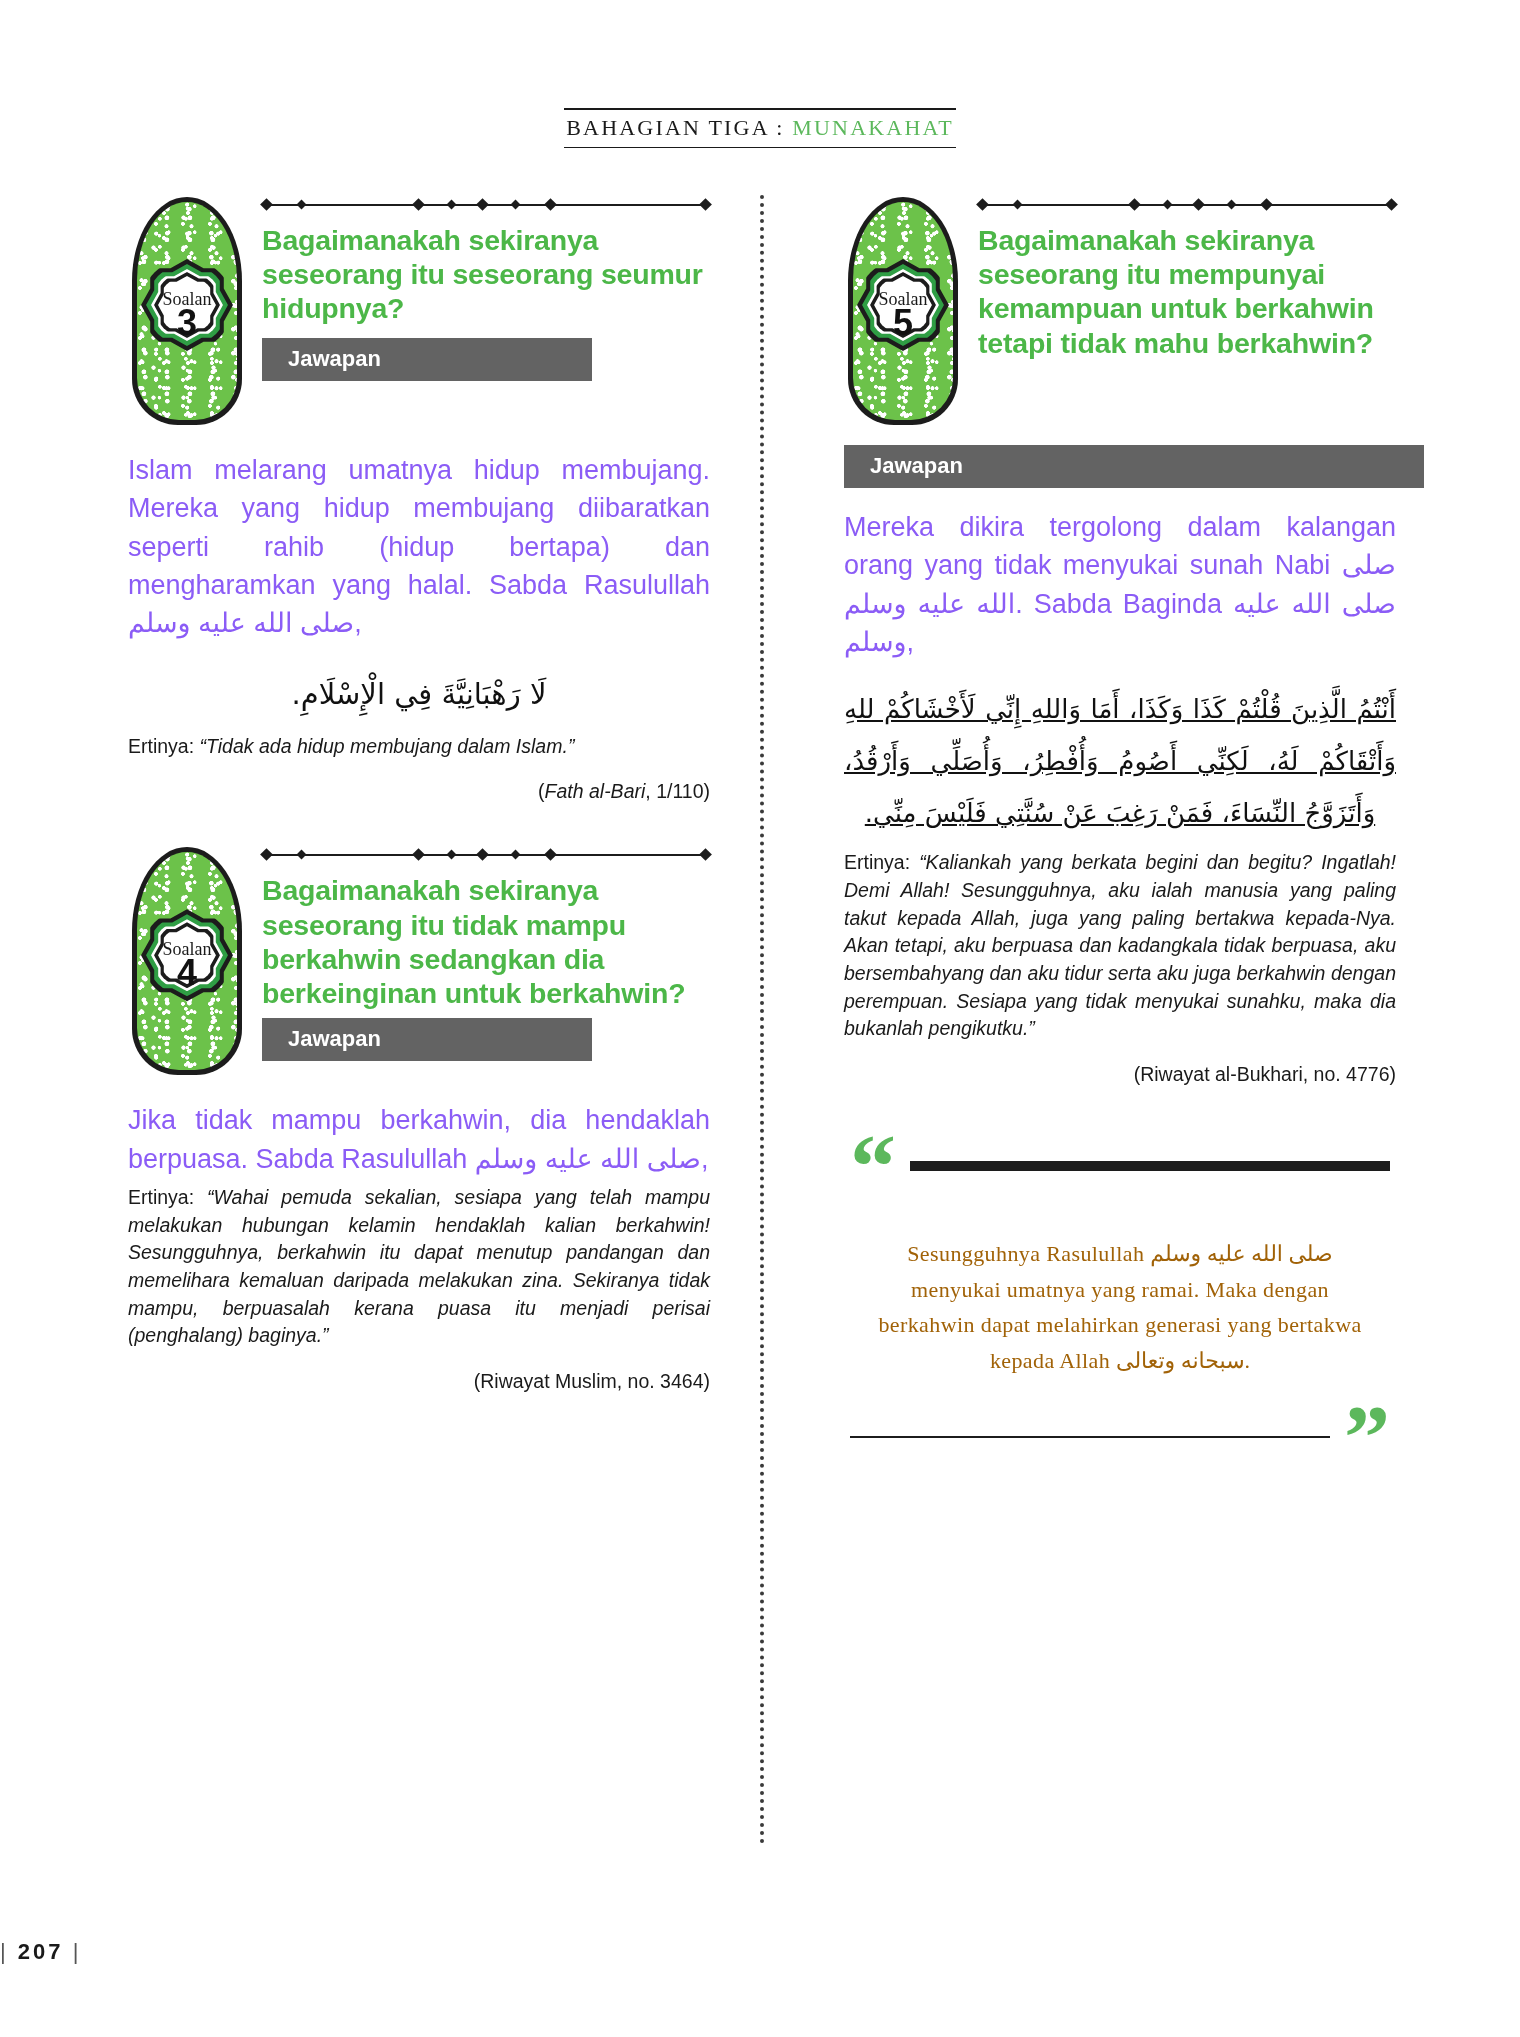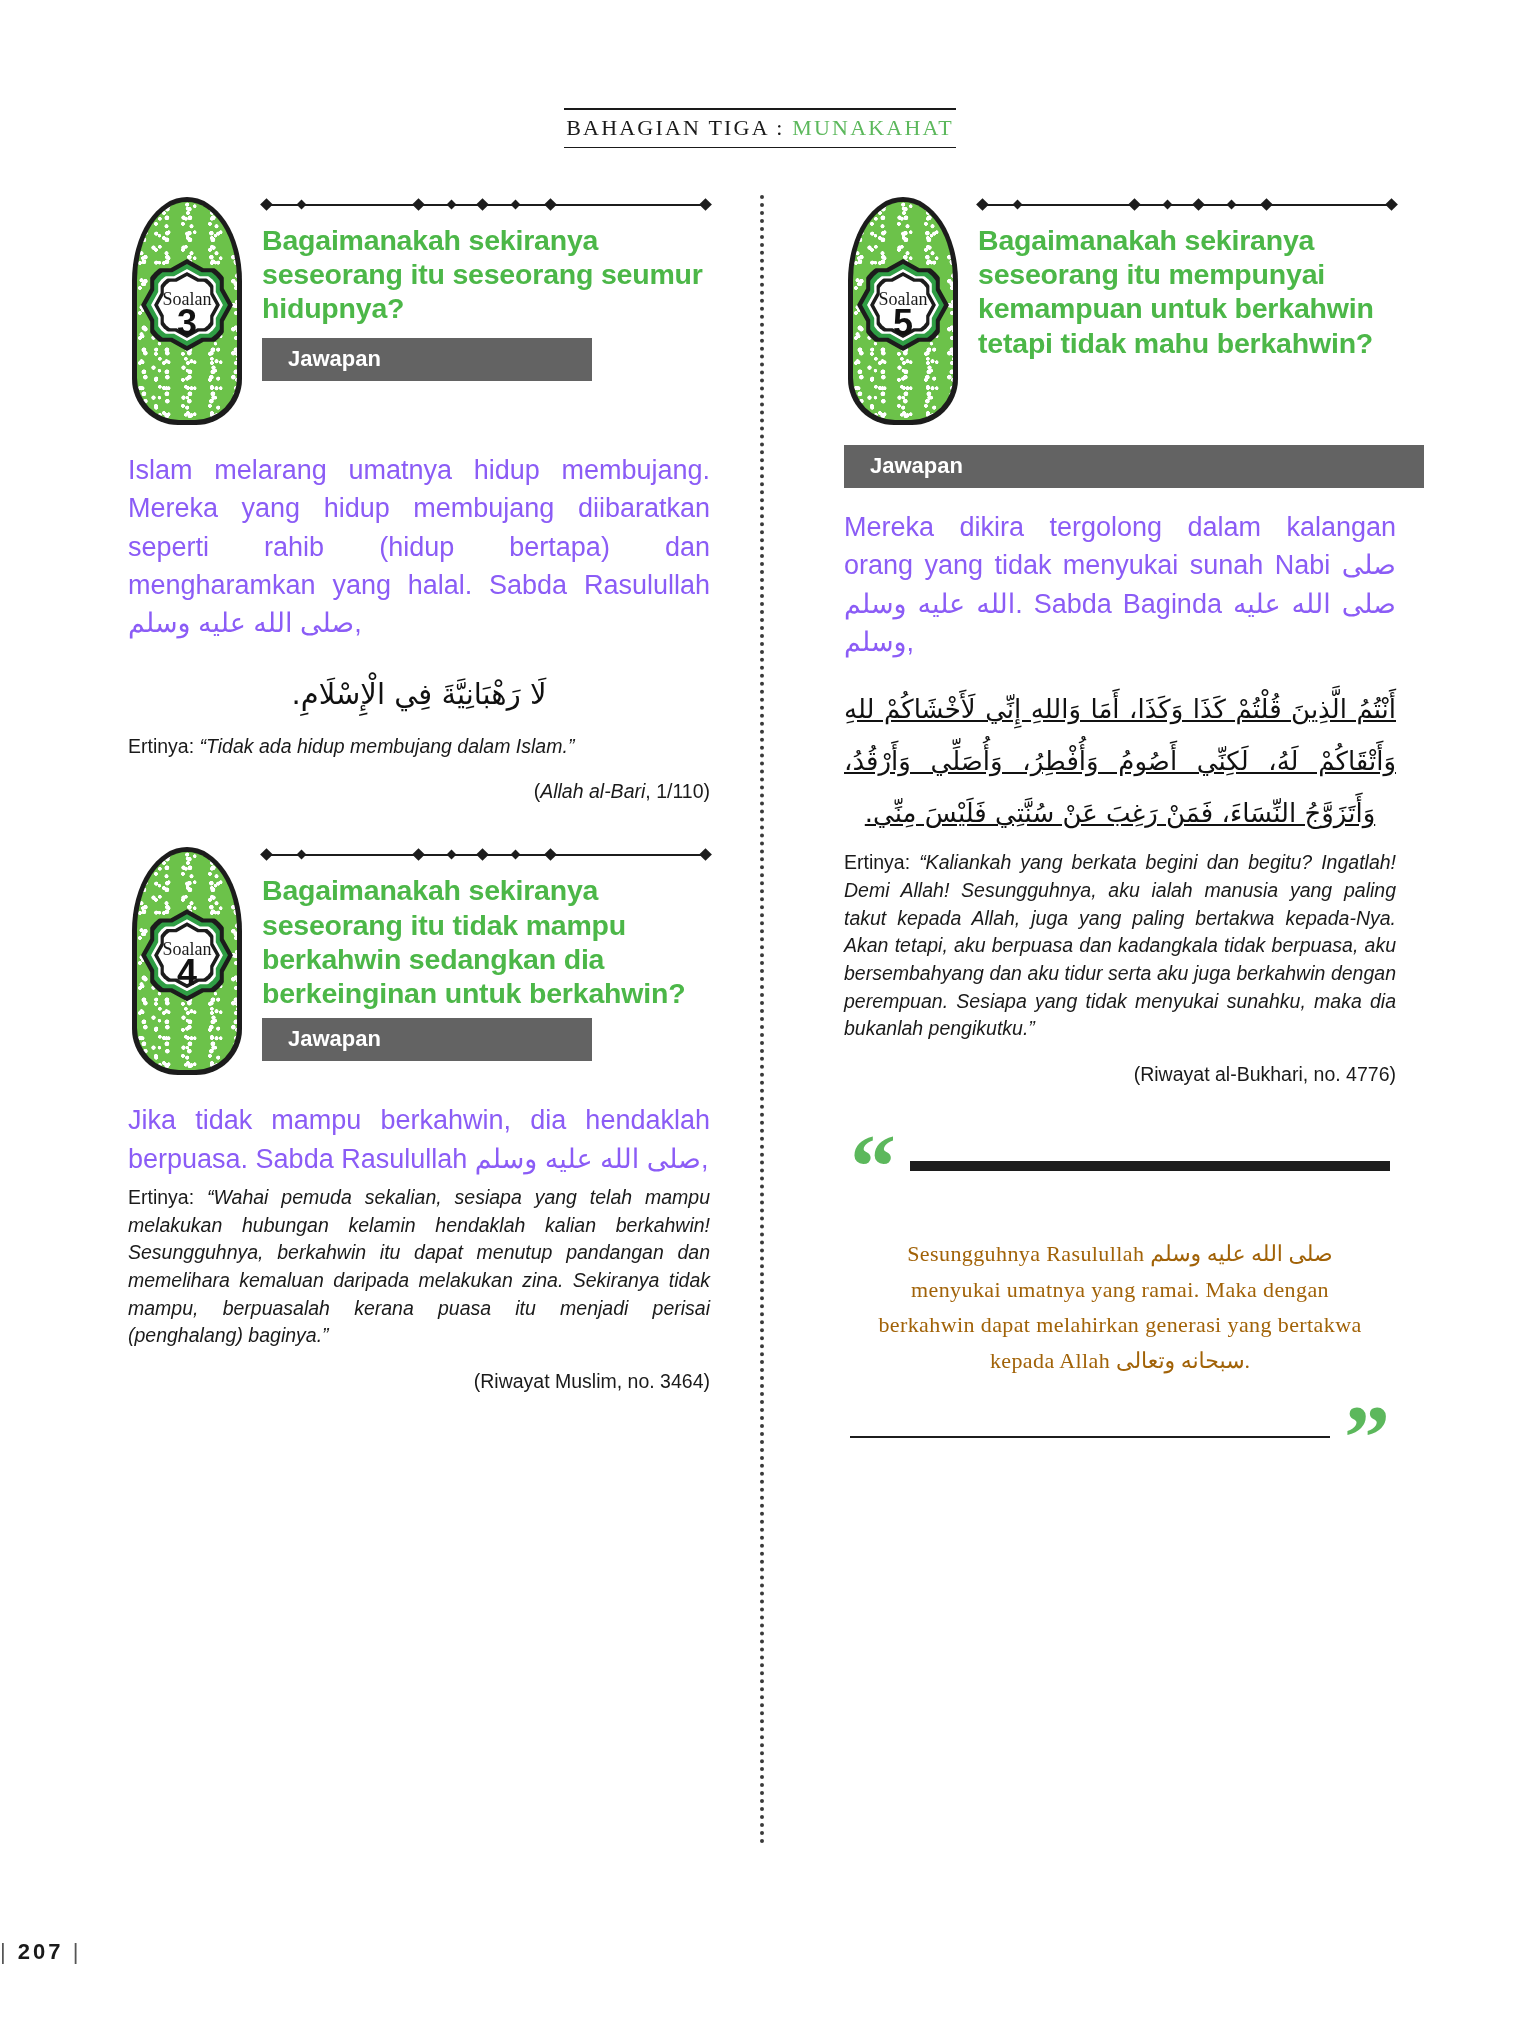--- a/index.html
+++ b/index.html
@@ -361,21 +361,21 @@
               <div class="dot d8"></div>
             </div>
             <div class="qtitle">Bagaimanakah sekiranya seseorang itu seseorang seumur hidupnya?</div>
             <div class="jawapan-bar" style="width:330px;margin-left:0;">Jawapan</div>
           </div>
         </div>
 
         <div class="body-text">Islam melarang umatnya hidup membujang. Mereka yang hidup membujang diibaratkan seperti rahib (hidup bertapa) dan mengharamkan yang halal. Sabda Rasulullah صلى الله عليه وسلم,</div>
         <div class="arabic">لَا رَهْبَانِيَّةَ فِي الْإِسْلَامِ.</div>
         <div class="ertinya"><span class="lead">Ertinya:</span> <span>“Tidak ada hidup membujang dalam Islam.”</span></div>
-        <div class="source">(<span class="it">Allah al-Bari</span><span>, 1/110)</span></div>
+        <div class="source">(<span class="it">Fath al-Bari</span><span>, 1/110)</span></div>
       </div>
 
       <div class="qblock" style="margin-top:42px;">
         <div class="qhead">
           <div class="badge">
             <div class="badge-outer"></div>
             <div class="badge-fill"></div>
             <div class="badge-medal">
               <div class="scallop s1"></div>
               <div class="scallop s2"></div>

